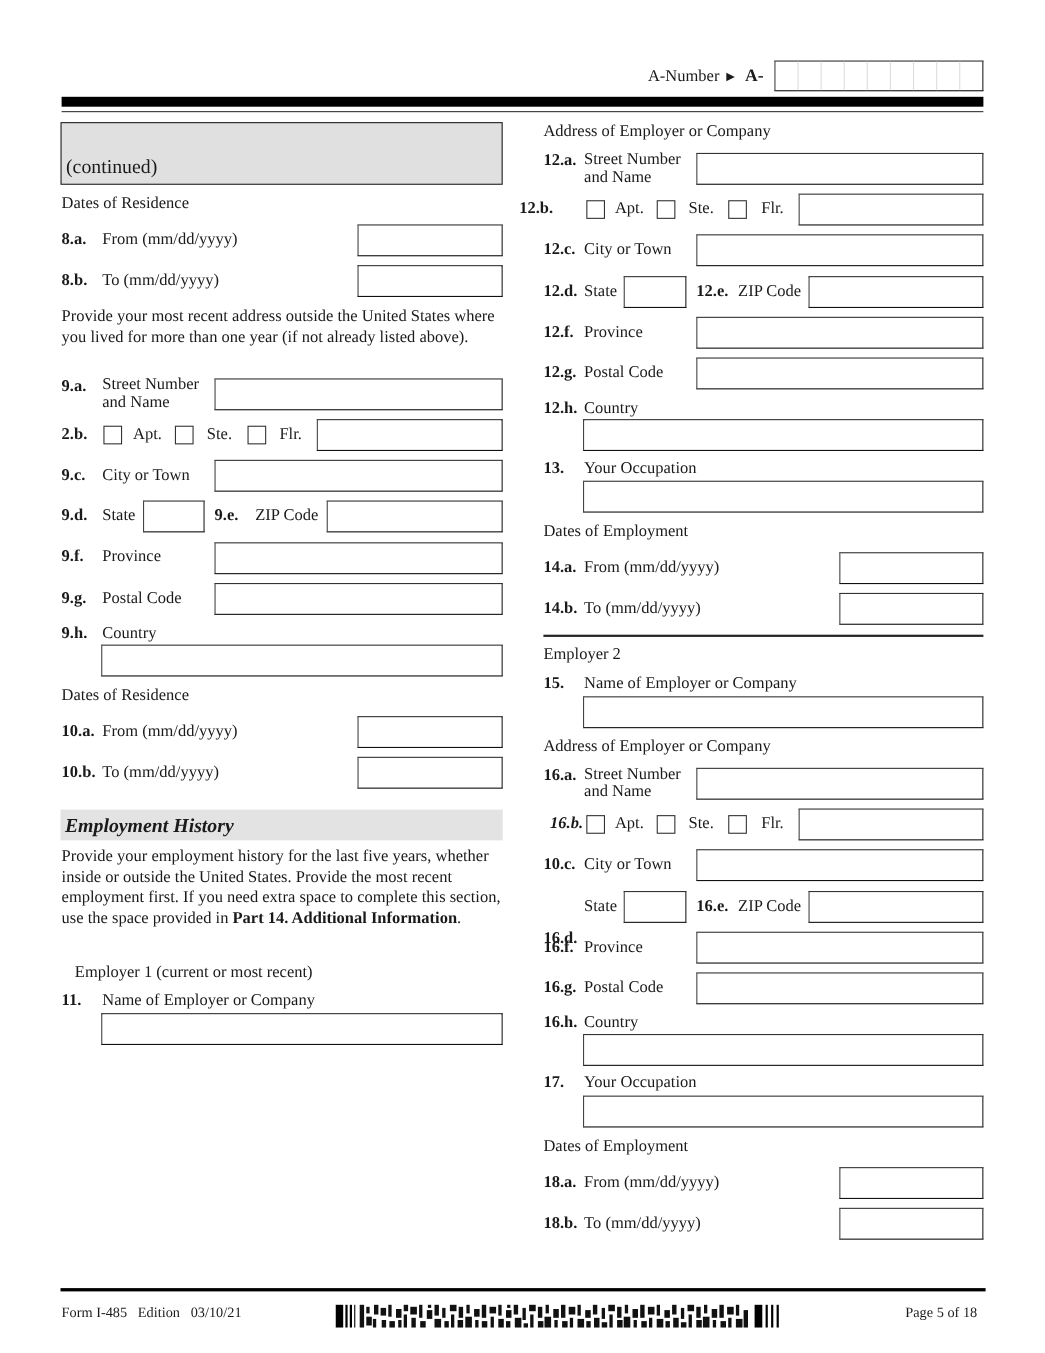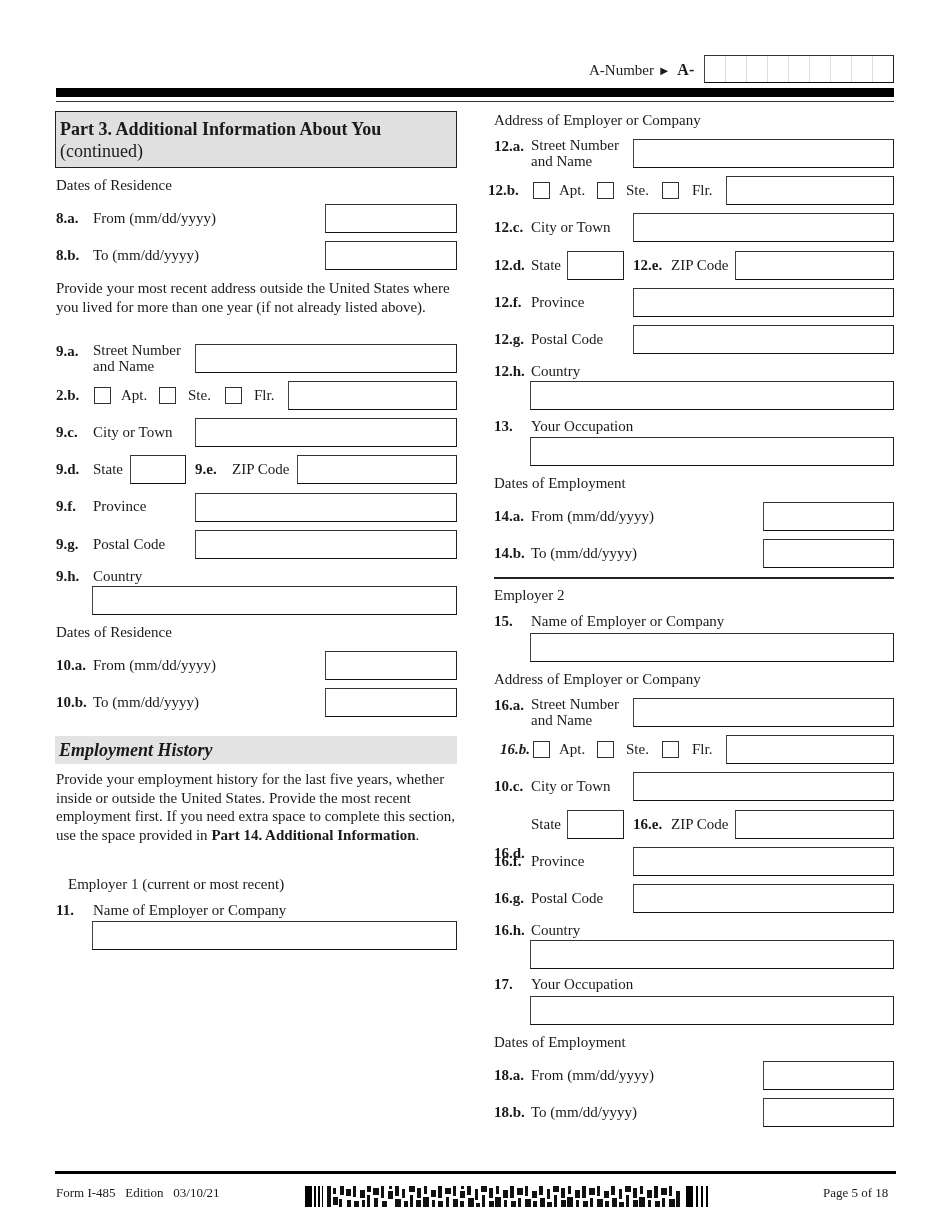--- a/index.html
+++ b/index.html
@@ -29,21 +29,20 @@
   <div class="anum-cell" style="left:63px;width:20px;"></div>
   <div class="anum-cell" style="left:84px;width:20px;"></div>
   <div class="anum-cell" style="left:105px;width:20px;"></div>
   <div class="anum-cell" style="left:126px;width:20px;"></div>
   <div class="anum-cell" style="left:147px;width:20px;"></div>
 </div>
 <div class="abs" style="left:56px;top:88px;width:838px;height:9px;background:#000;"></div>
 <div class="abs" style="left:56px;top:101px;width:838px;height:1px;background:#333;"></div>
 
 <div class="abs" style="left:55px;top:111px;width:402px;height:57px;background:#e0e0e0;border:1.5px solid #222;box-sizing:border-box;">
-  <div class="t" style="left:4px;top:7px;font-weight:bold;font-size:18px;line-height:20px;">Part 3.  Additional Information About You</div>
   <div class="t" style="left:4px;top:29px;font-size:18px;line-height:20px;">(continued)</div>
 </div>
 
 <div class="t" style="left:56px;top:177px;">Dates of Residence</div>
 <div class="t num" style="left:56px;top:210px;">8.a.</div>
 <div class="t" style="left:93px;top:210px;">From (mm/dd/yyyy)</div>
 <div class="box" style="left:325px;top:204px;width:132px;height:29px;"></div>
 <div class="t num" style="left:56px;top:247px;">8.b.</div>
 <div class="t" style="left:93px;top:247px;">To (mm/dd/yyyy)</div>
 <div class="box" style="left:325px;top:241px;width:132px;height:29px;"></div>
@@ -105,21 +104,21 @@
 <div class="t" style="left:93px;top:902px;">Name of Employer or Company</div>
 <div class="box" style="left:92px;top:921px;width:365px;height:29px;"></div>
 
 <div class="t" style="left:494px;top:112px;">Address of Employer or Company</div>
 
 <div class="t num" style="left:494px;top:138px;">12.a.</div>
 <div class="t" style="left:531px;top:138px;line-height:15px;">Street Number</div>
 <div class="t" style="left:531px;top:154px;line-height:15px;">and Name</div>
 <div class="box" style="left:633px;top:139px;width:261px;height:29px;"></div>
 
-<div class="t num" style="left:488px;top:182px;">12.b.</div>
+<div class="t num" style="left:472px;top:182px;">12.b.</div>
 <div class="cb" style="left:533px;top:182px;"></div>
 <div class="t" style="left:559px;top:182px;">Apt.</div>
 <div class="cb" style="left:597px;top:182px;"></div>
 <div class="t" style="left:626px;top:182px;">Ste.</div>
 <div class="cb" style="left:662px;top:182px;"></div>
 <div class="t" style="left:692px;top:182px;">Flr.</div>
 <div class="box" style="left:726px;top:176px;width:168px;height:29px;"></div>
 
 <div class="t num" style="left:494px;top:219px;">12.c.</div>
 <div class="t" style="left:531px;top:219px;">City or Town</div>

